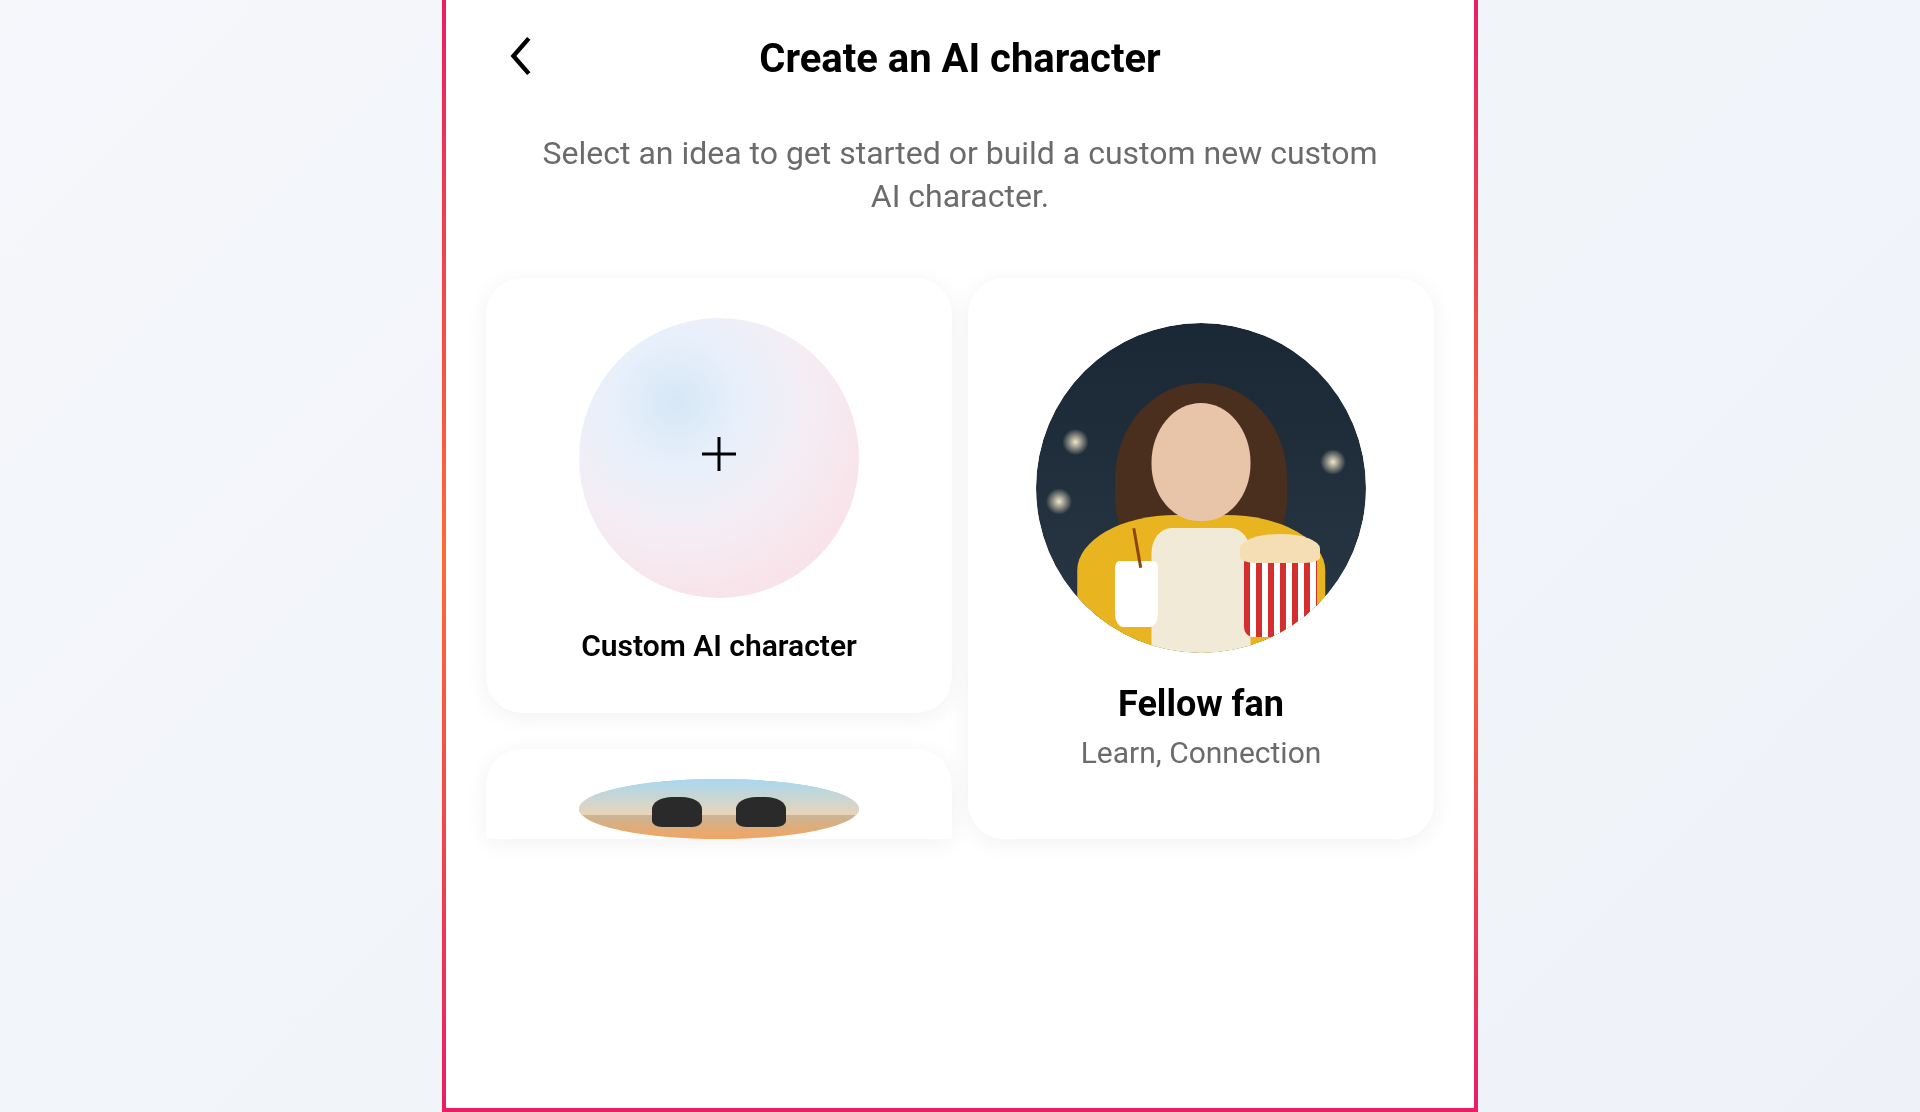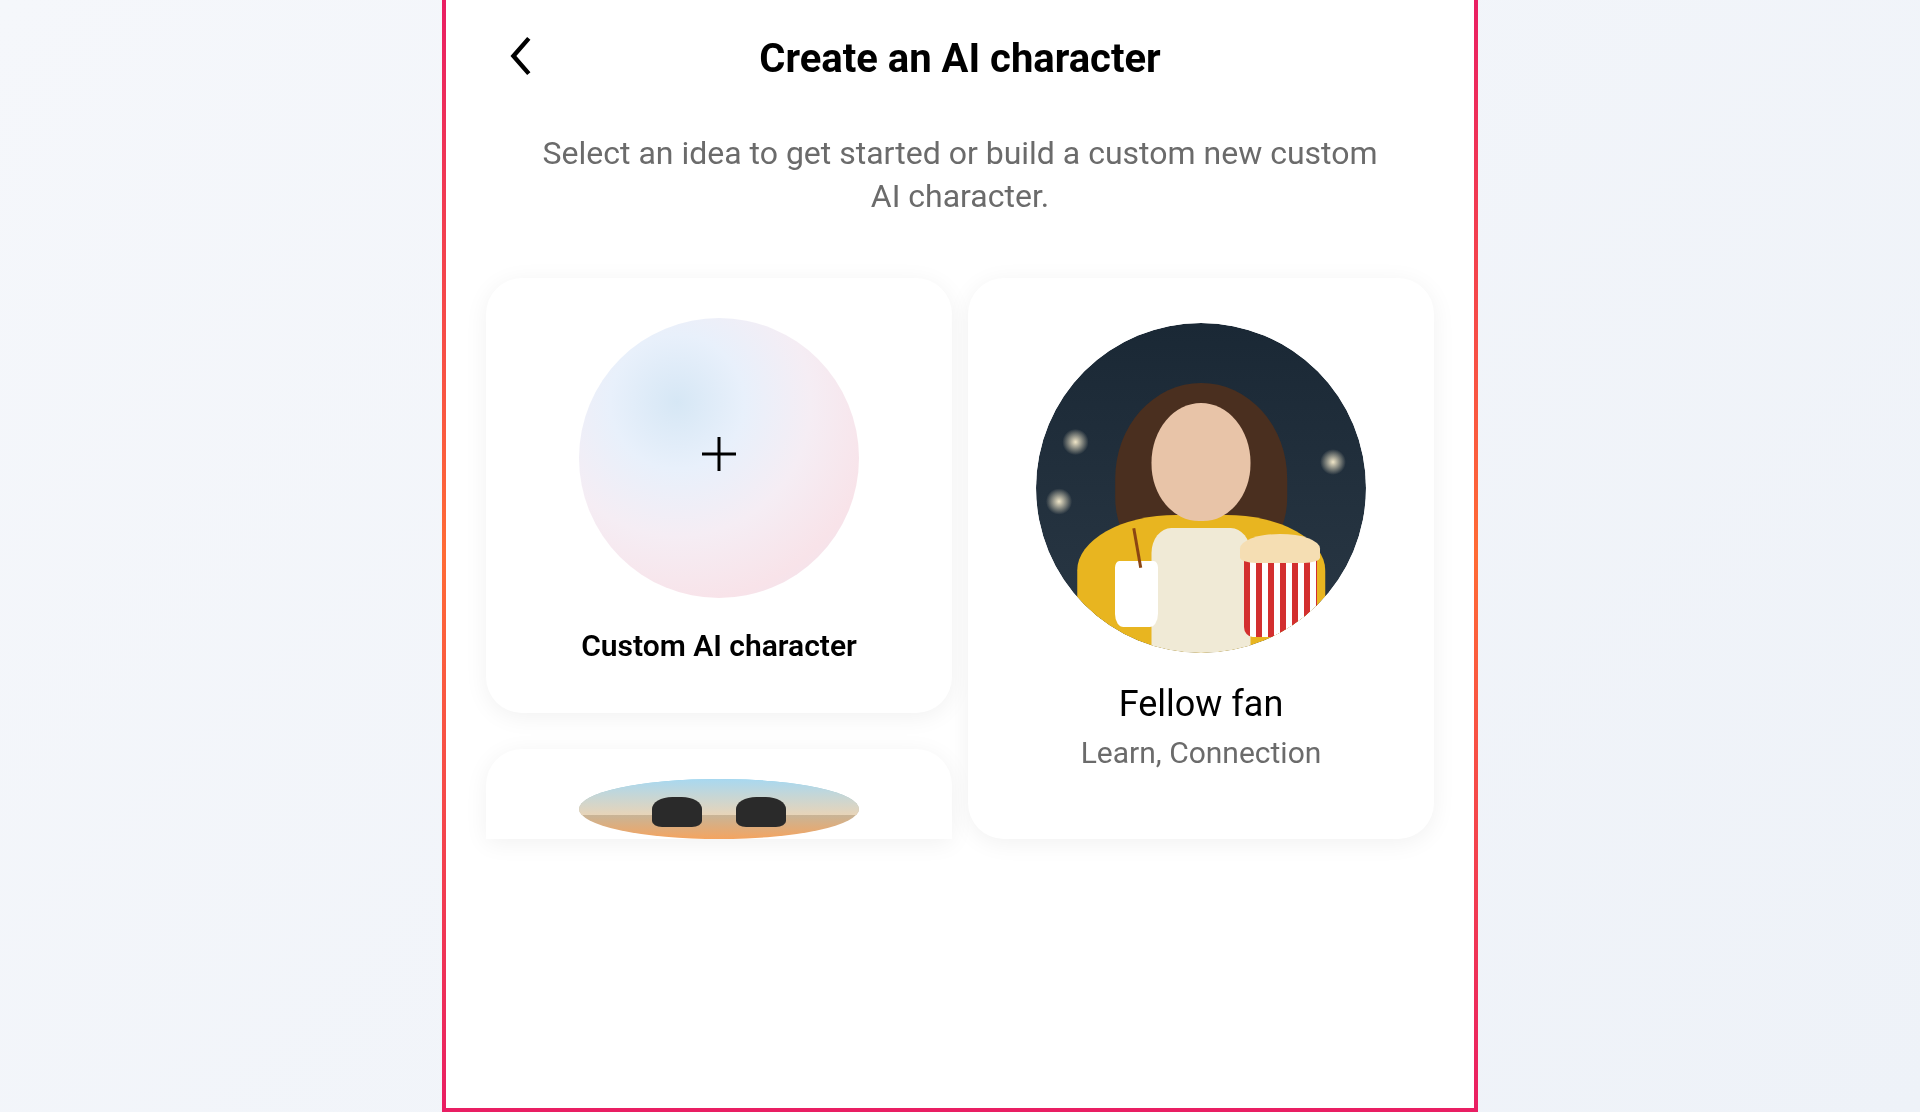--- a/index.html
+++ b/index.html
@@ -252,21 +252,21 @@
     .card-title {
       font-size: 30px;
       font-weight: 600;
       color: #000;
       text-align: center;
       margin-bottom: 10px;
     }
     
     .card-title-large {
       font-size: 36px;
-      font-weight: 400;
+      font-weight: 700;
     }
     
     .card-subtitle {
       font-size: 30px;
       color: #6b6b6b;
       text-align: right;
       font-weight: 400;
     }
     
     .card-partial {

